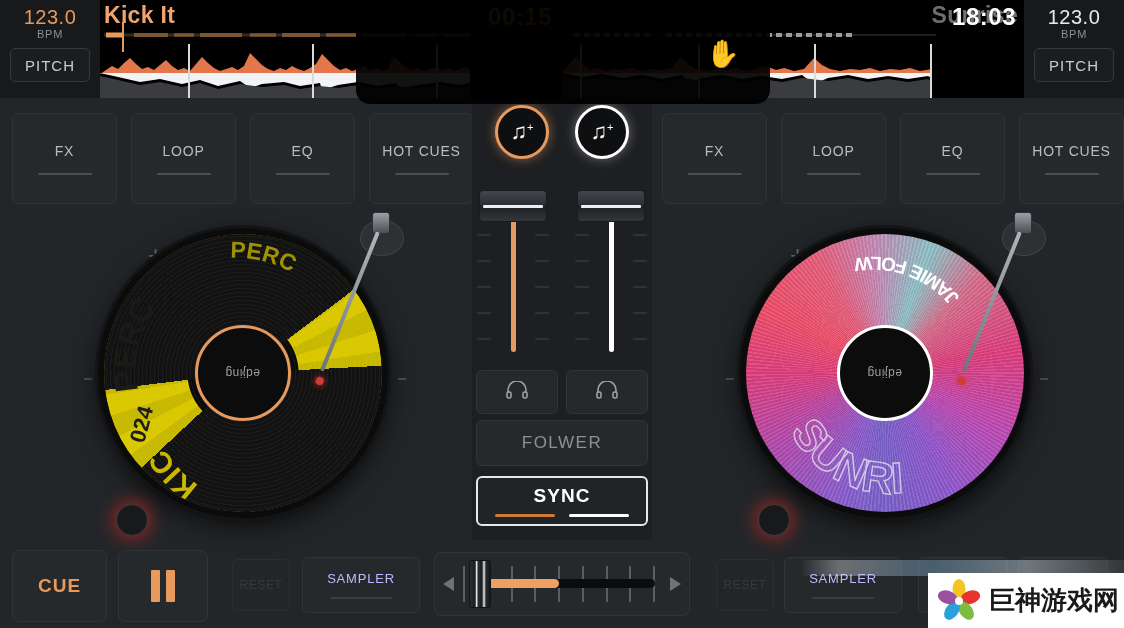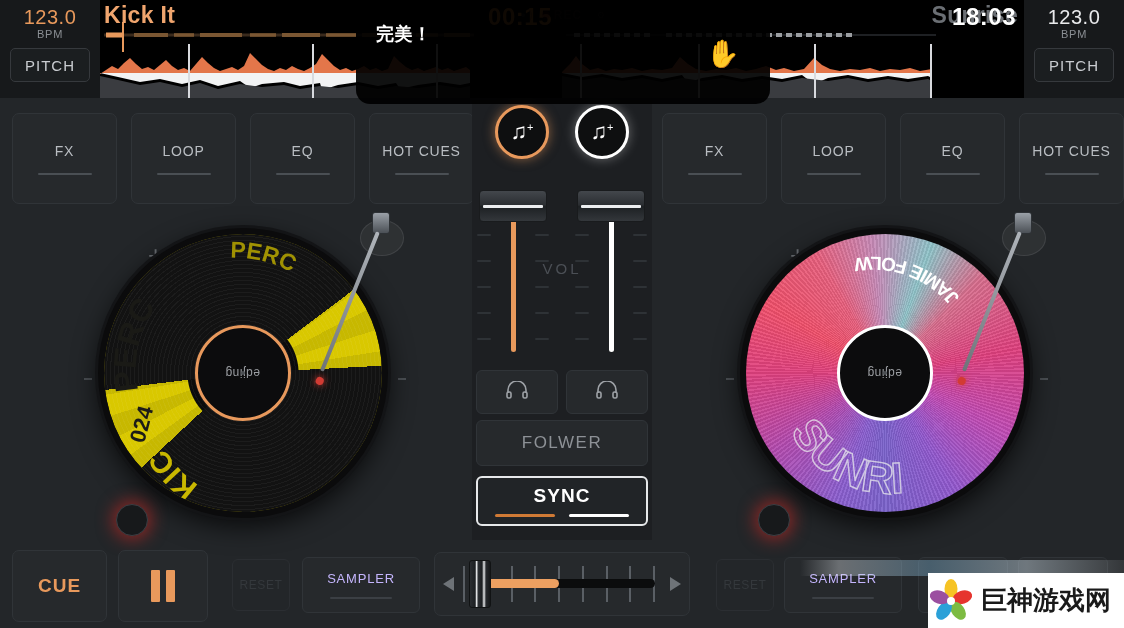--- a/index.html
+++ b/index.html
@@ -345,21 +345,21 @@
   }
   .ov-title { font-size: 18px; color: #ffffff; font-weight: bold; letter-spacing: .5px; }
   .ov-body { font-size: 14px; color: #d9dbde; margin-top: 9px; letter-spacing: .3px; }
   .ov-hand { position: absolute; right: 30px; top: 38px; font-size: 27px; }
 
   
   .watermark {
     position: absolute; left: 928px; top: 573px;
     width: 196px; height: 55px;
     background: #ffffff; z-index: 60;
-    display: flex; align-items: center; gap: 7px; 
+    display: flex; align-items: center; gap: 7px; padding-left: 8px;
   }
   .wm-txt { font-size: 26px; font-weight: bold; color: #1a1a1a; letter-spacing: 0px; }
   .wm-strip {
     position: absolute; left: 800px; top: 560px; width: 324px; height: 16px;
     z-index: 55; opacity: .75;
     background: linear-gradient(90deg, rgba(255,255,255,0) 0%, rgba(220,225,230,.5) 12%, rgba(120,170,200,.55) 40%, rgba(200,215,225,.6) 70%, rgba(255,255,255,.1) 100%);
   }
 </style>
 </head>
 <body>
@@ -622,21 +622,20 @@
           <i class="f-tick" style="left:0;top:166px;"></i>
           <i class="f-tick" style="right:0;top:62px;"></i>
             <i class="f-tick" style="right:0;top:88px;"></i>
           <i class="f-tick" style="right:0;top:114px;"></i>
             <i class="f-tick" style="right:0;top:140px;"></i>
           <i class="f-tick" style="right:0;top:166px;"></i>
         </div>
         <div class="f-stem b"></div>
         <div class="f-cap"></div>
       </div>
-      <div class="vol-lbl">VOL</div>
     </div>
 
     <div class="cue-row">
       <div class="cue-btn">
         <span class="hp-ic">
           <svg width="22" height="18" viewBox="0 0 22 18" fill="none" stroke="#9ea2a7" stroke-width="1.6">
             <path d="M2 12 V9 a9 9 0 0 1 18 0 v3"></path>
             <rect x="1" y="11" width="4" height="6" rx="1.6"></rect>
             <rect x="17" y="11" width="4" height="6" rx="1.6"></rect>
           </svg>
@@ -719,21 +718,20 @@
       <span class="xf-knob"></span>
     </span>
     <span class="xf-arrow">
       <svg width="14" height="16" viewBox="0 0 14 16">
           <polygon points="2,1 2,15 13,8" fill="#6e7378"></polygon>
         </svg>
     </span>
   </div>
 
   <div class="overlay">
-    <div class="ov-title">完美！</div>
     <span class="ov-hand">✋</span>
   </div>
 
   <div class="wm-strip"></div>
   <div class="watermark">
     <svg width="46" height="46" viewBox="0 0 46 46">
       <g transform="translate(23,23)">
         <ellipse cx="0" cy="-12" rx="6.5" ry="10" fill="#f6c324" transform="rotate(0)"></ellipse>
         <ellipse cx="0" cy="-12" rx="6.5" ry="10" fill="#e6342e" transform="rotate(72)"></ellipse>
         <ellipse cx="0" cy="-12" rx="6.5" ry="10" fill="#7dbb42" transform="rotate(144)"></ellipse>

